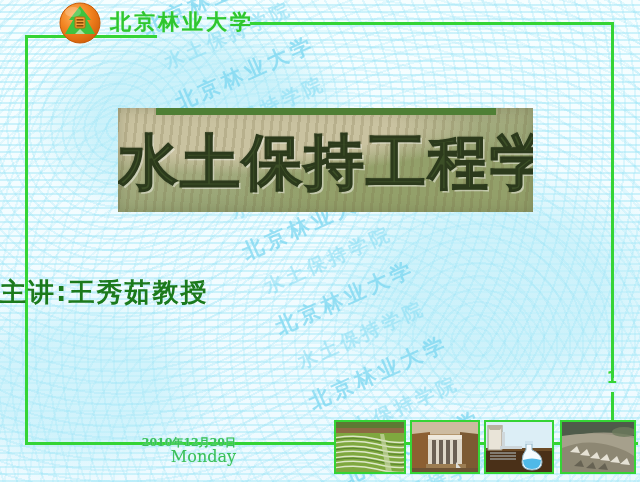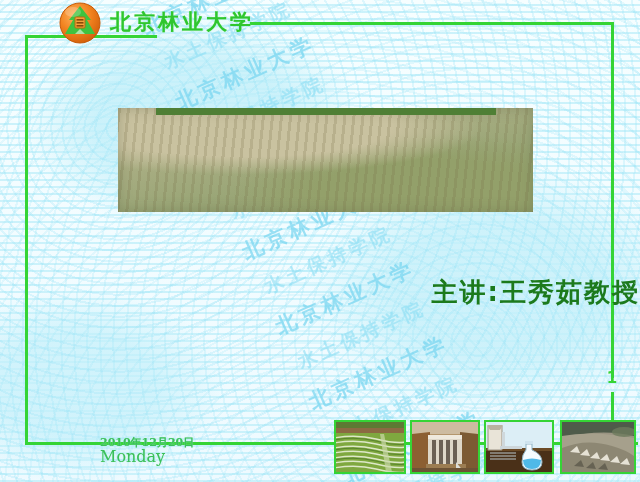--- a/index.html
+++ b/index.html
@@ -96,30 +96,30 @@
     line-height:80px;
     font-family:"DejaVu Sans","Liberation Sans",sans-serif;
     color:#3c4f27;
     -webkit-text-stroke:1px #2c3a1c;
     text-shadow:2px 2px 0 rgba(240,240,230,.55), 0 0 2px rgba(40,55,25,.8);
     white-space:nowrap;
   }
   
   .subtitle{
     position:absolute;left:0;top:275px;width:640px;
-    text-align:right;
+    text-align:left;
     font-size:26px;font-weight:bold;letter-spacing:2px;
     color:#1c7a1c;
     text-shadow:1px 1px 0 #a7 efa7, 2px 2px 2px rgba(120,220,150,.6);
     font-family:"DejaVu Sans","Liberation Sans",sans-serif;
   }
   
   .datebox{
     position:absolute;left:100px;top:436px;width:136px;
-    text-align:left;color:#3bbf5b;
+    text-align:right;color:#3bbf5b;
     font-family:"DejaVu Serif","Liberation Serif",serif;
     text-shadow:0 0 1px rgba(160,240,190,.9);
   }
   .datebox .d1{font-size:11px;font-weight:bold;line-height:14px;}
   .datebox .d2{font-size:16px;line-height:14px;}
   
   .thumb{
     position:absolute;top:420px;height:50px;
     border:2px solid #35d435;overflow:hidden;
   }
@@ -182,20 +182,21 @@
       <rect x="18.5" y="23" width="7" height="1.6" fill="#8a4a08"></rect>
       <path d="M17 32 L22 27 L27 32 Z" fill="#ffffff" opacity=".55"></path>
       <ellipse cx="15" cy="10" rx="8" ry="5" fill="#ffffff" opacity=".22"></ellipse>
     </svg>
   </div>
 
   <div class="univ-name">北京林业大学</div>
 
   <div class="banner">
     <div class="banner-topbar"></div>
+    <div class="banner-title">水土保持工程学</div>
   </div>
 
   <div class="subtitle">主讲:王秀茹教授</div>
 
   <div class="datebox">
     <div class="d1">2010年12月20日</div>
     <div class="d2">Monday</div>
   </div>
 
   <div class="thumb" id="th0">

